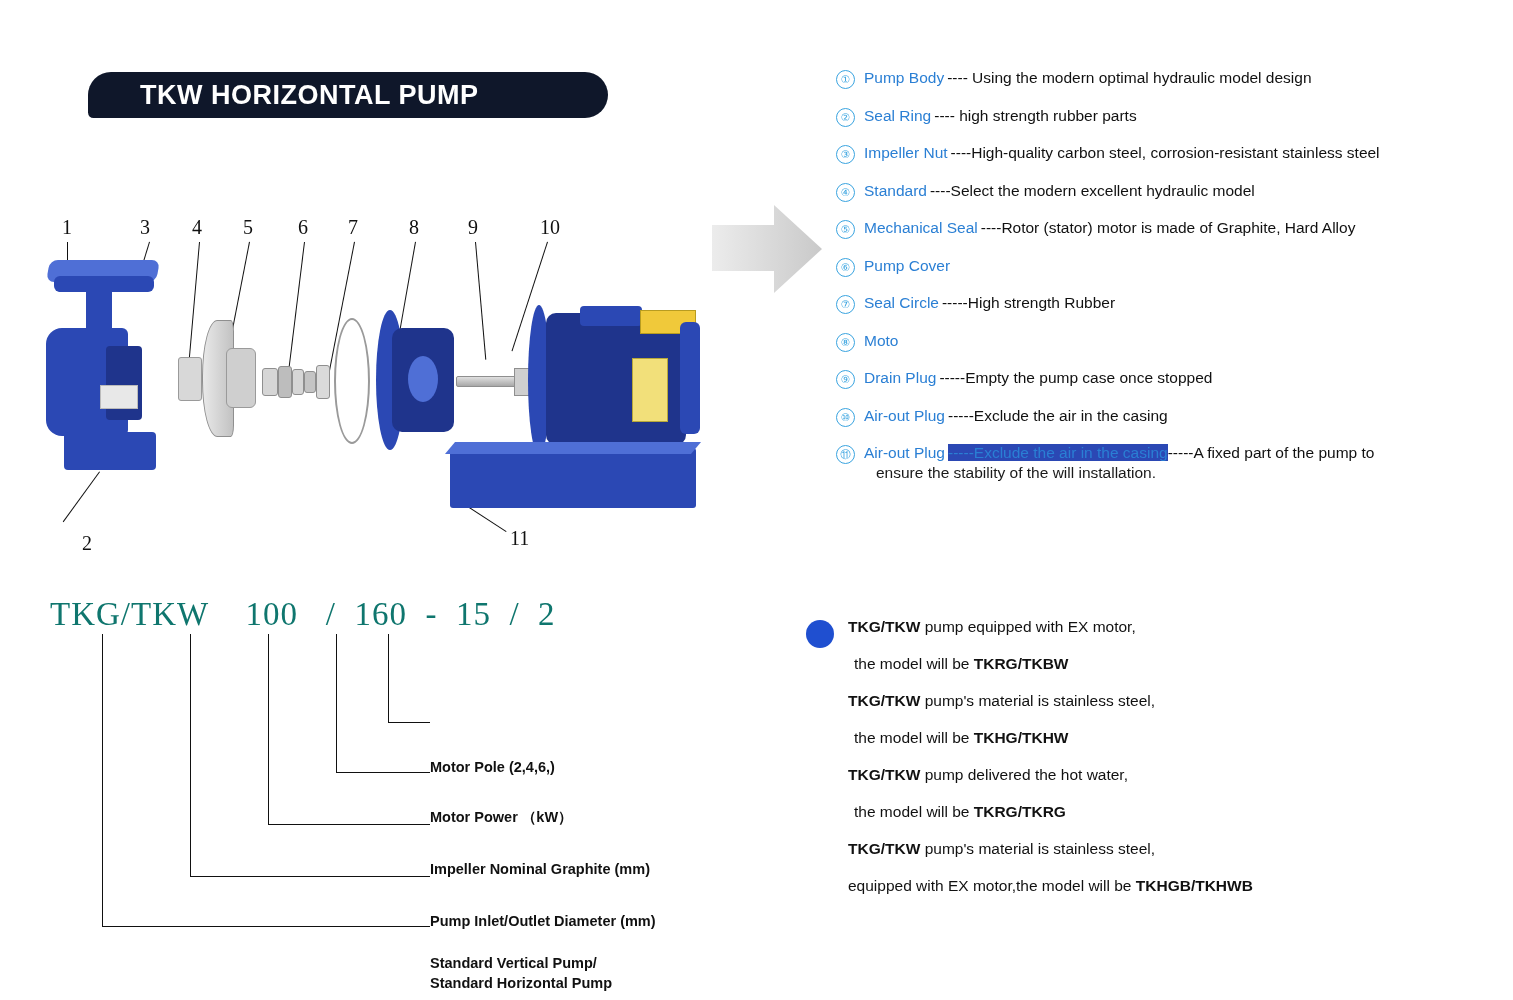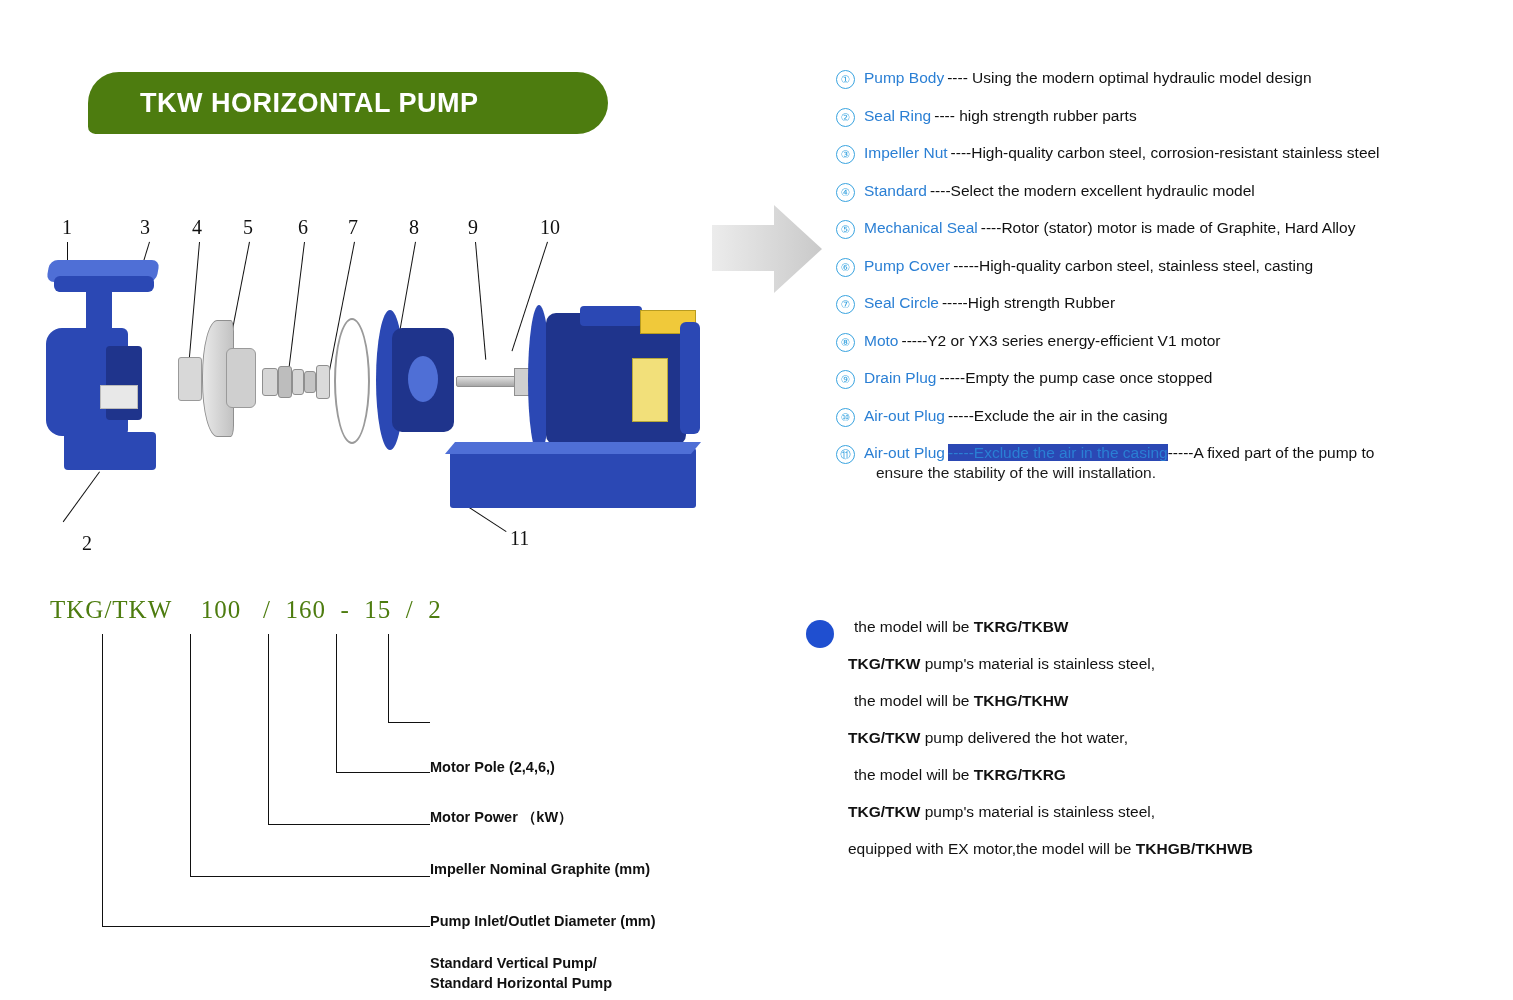--- a/index.html
+++ b/index.html
@@ -15,22 +15,22 @@
     color: #1a1a1a;
     overflow: hidden;
   }
 
   
   .title-pill {
     position: absolute;
     left: 88px;
     top: 72px;
     width: 520px;
-    height: 62px;
-    background: #4d7c0f;
+    height: 46px;
+    background: #0f172a;
     border-radius: 34px 34px 34px 8px;
     display: flex;
     align-items: center;
     padding-left: 52px;
     box-sizing: border-box;
   }
   .title-pill .title-text {
     color: #ffffff;
     font-size: 27px;
     font-weight: bold;
@@ -71,23 +71,23 @@
     left: 40px;
     top: 596px;
     width: 700px;
     height: 380px;
   }
   .model-code {
     position: absolute;
     left: 10px;
     top: 0px;
     font-family: "Liberation Serif", serif;
-    font-size: 25px;
+    font-size: 33px;
     letter-spacing: 1px;
-    color: #4d7c0f;
+    color: #0f766e;
     white-space: pre;
   }
   .ml-line { position: absolute; background: #111; }
   .ml-label {
     position: absolute;
     font-size: 14.5px;
     font-weight: bold;
     color: #111;
     font-family: "Liberation Sans", sans-serif;
     line-height: 18px;
@@ -279,33 +279,31 @@
 
   <div class="legend-row">
     <span class="circle-num">⑤</span>
     <span class="legend-name">Mechanical Seal</span>
     <span class="legend-desc">----Rotor (stator) motor is made of Graphite, Hard Alloy</span>
   </div>
 
   <div class="legend-row">
     <span class="circle-num">⑥</span>
     <span class="legend-name">Pump Cover</span>
-    <span class="legend-desc">-----High-quality carbon steel, stainless steel, casting</span>
   </div>
 
   <div class="legend-row">
     <span class="circle-num">⑦</span>
     <span class="legend-name">Seal Circle</span>
     <span class="legend-desc">-----High strength Rubber</span>
   </div>
 
   <div class="legend-row">
     <span class="circle-num">⑧</span>
     <span class="legend-name">Moto</span>
-    <span class="legend-desc">-----Y2 or YX3 series energy-efficient V1 motor</span>
   </div>
 
   <div class="legend-row">
     <span class="circle-num">⑨</span>
     <span class="legend-name">Drain Plug</span>
     <span class="legend-desc">-----Empty the pump case once stopped</span>
   </div>
 
   <div class="legend-row">
     <span class="circle-num">⑩</span>
@@ -341,20 +339,21 @@
   <div class="ml-label" style="left:390px; top:168px;">Motor Power （kW）</div>
   <div class="ml-label" style="left:390px; top:220px;">Impeller Nominal Graphite (mm)</div>
   <div class="ml-label" style="left:390px; top:272px;">Pump Inlet/Outlet Diameter (mm)</div>
   <div class="ml-label" style="left:390px; top:314px;">Standard Vertical Pump/</div>
   <div class="ml-label" style="left:390px; top:334px;">Standard  Horizontal Pump</div>
 </div>
 
 <div class="notes">
   <div class="bullet-dot"></div>
   <div class="notes-body">
+    <div><span class="strong">TKG/TKW</span><span> pump equipped with EX motor,</span></div>
     <div class="indent"><span>the model will be </span><span class="strong">TKRG/TKBW</span></div>
     <div><span class="strong">TKG/TKW</span><span> pump's material is stainless steel,</span></div>
     <div class="indent"><span>the model will be </span><span class="strong">TKHG/TKHW</span></div>
     <div><span class="strong">TKG/TKW</span><span> pump delivered the hot water,</span></div>
     <div class="indent"><span>the model will be </span><span class="strong">TKRG/TKRG</span></div>
     <div><span class="strong">TKG/TKW</span><span> pump's material is stainless steel,</span></div>
     <div><span>equipped with EX motor,the model will be </span><span class="strong">TKHGB/TKHWB</span></div>
   </div>
 </div>
 

